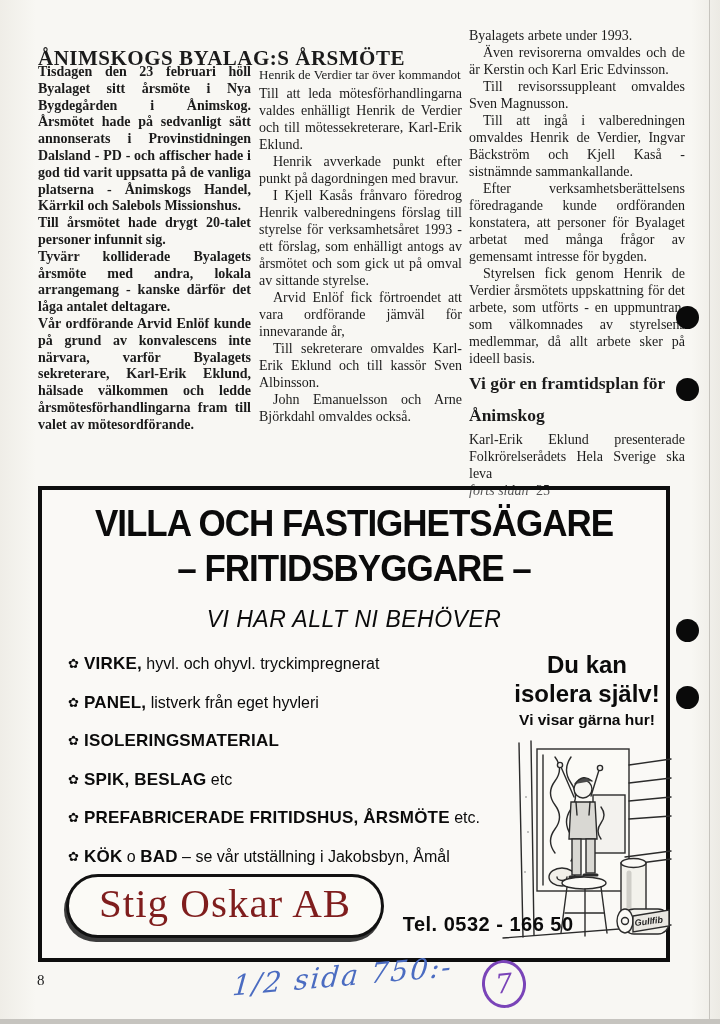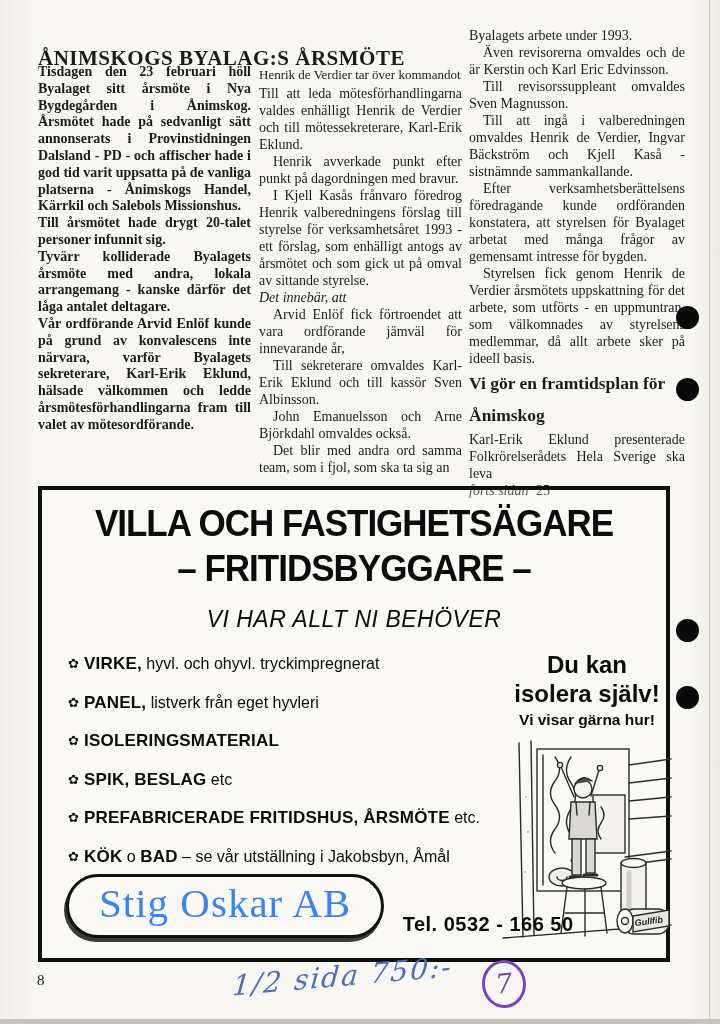--- a/index.html
+++ b/index.html
@@ -71,21 +71,21 @@
   .promo-small{font-size:15.5px;font-weight:bold;margin-top:3px;}
   .illustration{margin-top:8px;}
   .company-row{position:absolute;left:24px;top:384px;}
   .company-pill{
     display:inline-block;
     border:3px solid #111;border-radius:32px;
     box-shadow:-2px 4px 0 #3c3c3c;
     padding:2px 30px 8px 30px;
     background:#fbfaf6;
     font-family:"Liberation Serif",serif;
-    font-size:41px;letter-spacing:1px;color:#3b82f6;
+    font-size:41px;letter-spacing:1px;color:#7f1d1d;
   }
   .company-phone{
     display:inline-block;margin-left:14px;vertical-align:-14px;
     font-size:20px;font-weight:bold;letter-spacing:0.5px;
   }
   
   .page-number{position:absolute;left:37px;top:972px;font-size:15px;}
   .handwriting{
     position:absolute;left:232px;top:958px;width:260px;
     font-family:"DejaVu Serif",serif;font-style:italic;
@@ -115,33 +115,31 @@
     <p>Till årsmötet hade drygt 20-talet personer infunnit sig.</p>
     <p>Tyvärr kolliderade Byalagets årsmöte med andra, lokala arrangemang - kanske därför det låga antalet deltagare.</p>
     <p>Vår ordförande Arvid Enlöf kunde på grund av konvalescens inte närvara, varför Byalagets sekreterare, Karl-Erik Eklund, hälsade välkommen och ledde årsmötesförhandlingarna fram till valet av mötesordförande.</p>
   </div>
 
   <div class="col col2">
     <p class="col-heading">Henrik de Verdier tar över kommandot</p>
     <p>Till att leda mötesförhandlingarna valdes enhälligt Henrik de Verdier och till mötessekreterare, Karl-Erik Eklund.</p>
     <p class="indent">Henrik avverkade punkt efter punkt på dagordningen med bravur.</p>
     <p class="indent">I Kjell Kasås frånvaro föredrog Henrik valberedningens förslag till styrelse för verksamhetsåret 1993 - ett förslag, som enhälligt antogs av årsmötet och som gick ut på omval av sittande styrelse.</p>
-    <p class="italic">Det innebär, att</p>
     <p class="indent">Arvid Enlöf fick förtroendet att vara ordförande jämväl för innevarande år,</p>
     <p class="indent">Till sekreterare omvaldes Karl-Erik Eklund och till kassör Sven Albinsson.</p>
     <p class="indent">John Emanuelsson och Arne Björkdahl omvaldes också.</p>
-    <p class="indent">Det blir med andra ord samma team, som i fjol, som ska ta sig an</p>
   </div>
 
   <div class="col col3">
     <p>Byalagets arbete under 1993.</p>
     <p class="indent">Även revisorerna omvaldes och de är Kerstin och Karl Eric Edvinsson.</p>
     <p class="indent">Till revisorssuppleant omvaldes Sven Magnusson.</p>
     <p class="indent">Till att ingå i valberedningen omvaldes Henrik de Verdier, Ingvar Bäckström och Kjell Kaså - sistnämnde sammankallande.</p>
-    <p class="indent">Efter verksamhetsberättelsens föredragande kunde ordföranden konstatera, att styrelsen för Byalaget arbetat med många frågor av gemensamt intresse för bygden.</p>
+    <p class="indent">Efter verksamhetsberättelsens föredragande kunde ordföranden konstatera, att personer för Byalaget arbetat med många frågor av gemensamt intresse för bygden.</p>
     <p class="indent">Styrelsen fick genom Henrik de Verdier årsmötets uppskattning för det arbete, som utförts - en uppmuntran, som välkomnades av styrelsens medlemmar, då allt arbete sker på ideell basis.</p>
     <p class="col-heading2">Vi gör en framtidsplan för Ånimskog</p>
     <p>Karl-Erik Eklund presenterade Folkrörelserådets Hela Sverige ska leva</p>
     <p class="forts"><span class="italic">forts sidan</span> <span>25</span></p>
   </div>
 
   <div class="hole hole1"></div>
   <div class="hole hole2"></div>
   <div class="hole hole3"></div>
   <div class="hole hole4"></div>

